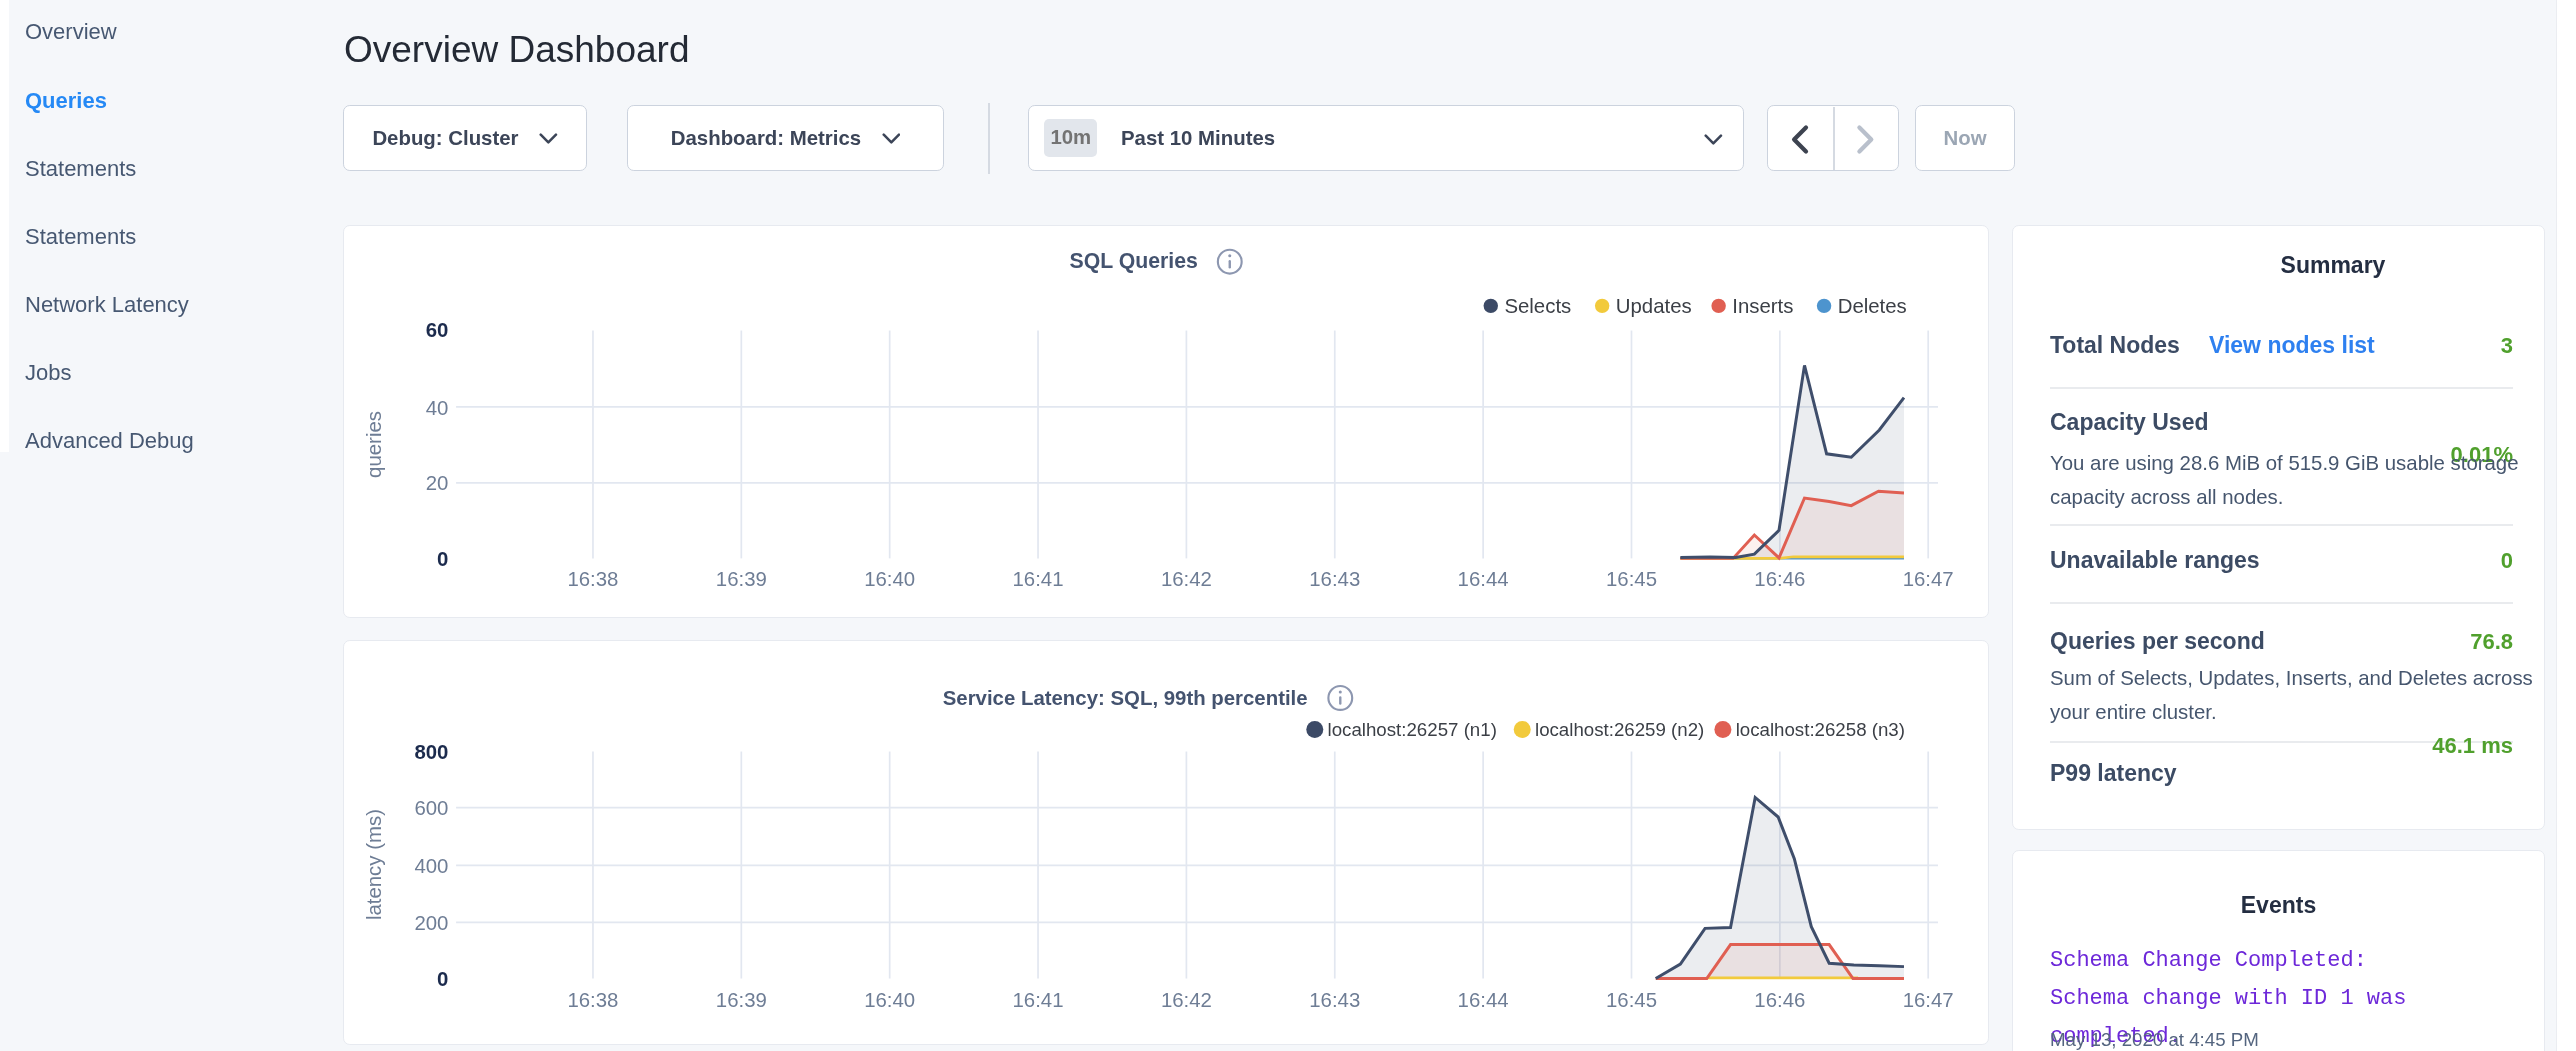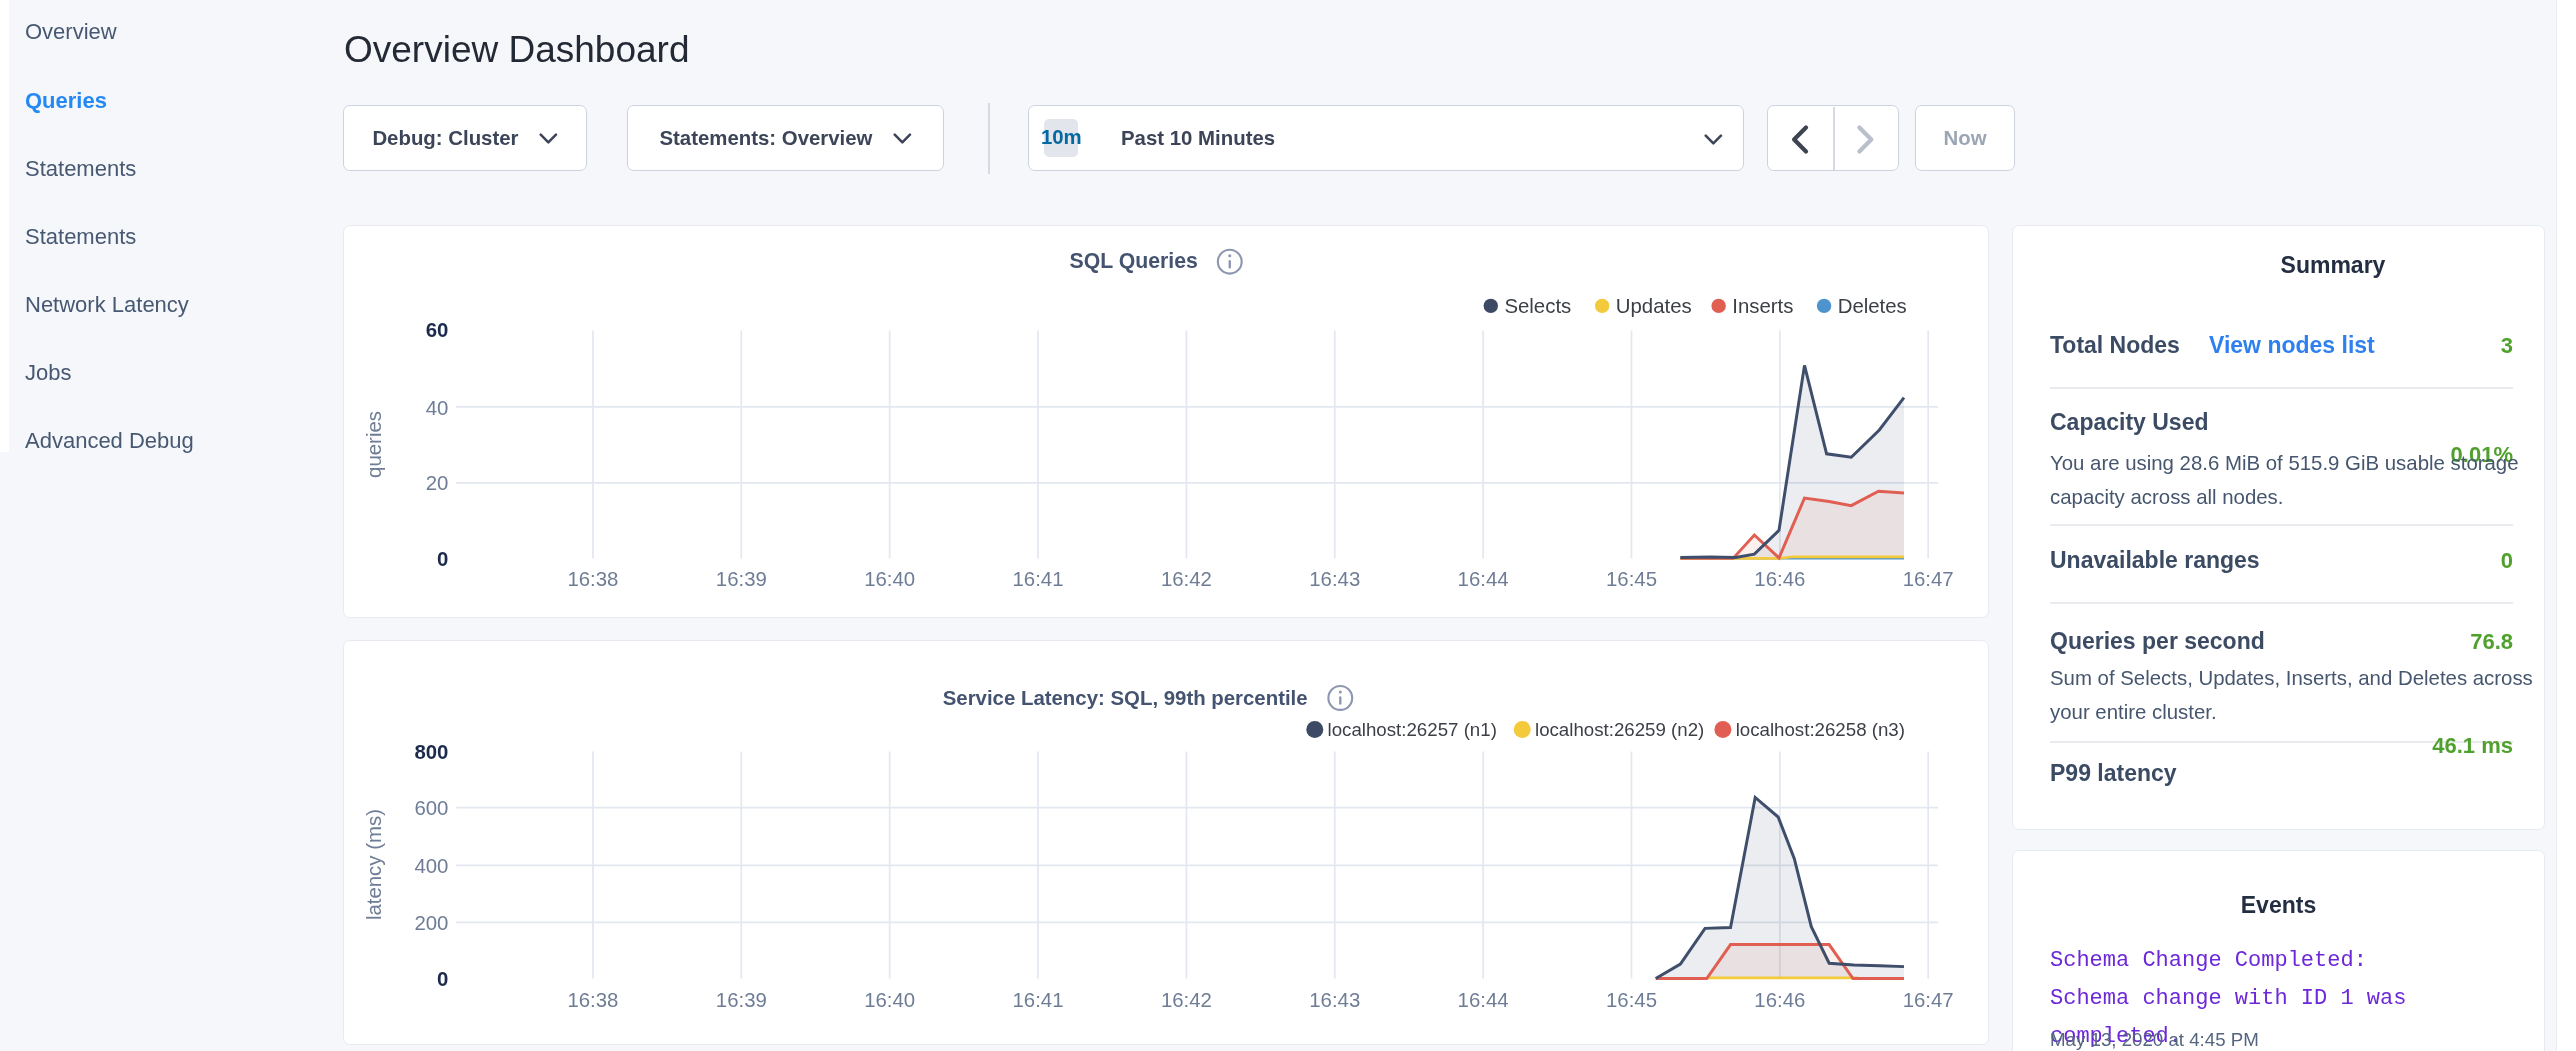--- a/index.html
+++ b/index.html
@@ -31,28 +31,28 @@
 
 <div class="abs" style="left:344px;top:31px;font-size:37px;line-height:37px;color:#242a35;">Overview Dashboard</div>
 
 <div class="btn" style="left:343px;width:244px;justify-content:center;gap:20.4px;">
   <span class="btxt">Debug: Cluster</span>
   <svg width="18.7" height="11" viewBox="0 0 22 13">
       <polyline points="2,2 11,11 20,2" fill="none" stroke="#3c4558" stroke-width="3" stroke-linecap="round" stroke-linejoin="round"></polyline>
     </svg>
 </div>
 <div class="btn" style="left:627px;width:317px;justify-content:center;gap:20.4px;">
-  <span class="btxt">Statements: Overview</span>
+  <span class="btxt">Dashboard: Metrics</span>
   <svg width="18.7" height="11" viewBox="0 0 22 13">
       <polyline points="2,2 11,11 20,2" fill="none" stroke="#3c4558" stroke-width="3" stroke-linecap="round" stroke-linejoin="round"></polyline>
     </svg>
 </div>
 <div class="abs" style="left:988px;top:103px;width:1.7px;height:71px;background:#d5dae2;"></div>
 <div class="btn" style="left:1028px;width:716px;">
-  <span class="abs" style="left:15.3px;top:12.8px;width:34px;height:38px;background:#e2e6ec;border-radius:5.1px;display:flex;align-items:center;justify-content:center;font-size:20.4px;font-weight:bold;color:#0369a1;">10m</span>
+  <span class="abs" style="left:15.3px;top:12.8px;width:53px;height:38px;background:#e2e6ec;border-radius:5.1px;display:flex;align-items:center;justify-content:center;font-size:20.4px;font-weight:bold;color:#737373;">10m</span>
   <span class="btxt" style="position:absolute;left:92px;">Past 10 Minutes</span>
   <svg class="abs" style="right:20.4px;top:28px;" width="18.7" height="11" viewBox="0 0 22 13">
       <polyline points="2,2 11,11 20,2" fill="none" stroke="#3c4558" stroke-width="3" stroke-linecap="round" stroke-linejoin="round"></polyline>
     </svg>
 </div>
 <div class="btn" style="left:1767px;width:132px;"></div>
 <div class="abs" style="left:1833px;top:107px;width:1.7px;height:63px;background:#d5dae2;"></div>
 <svg class="abs" style="left:1789px;top:124px;" width="20.4" height="31" viewBox="0 0 24 36">
     <polyline points="20,4 6,18 20,32" fill="none" stroke="#3d4350" stroke-width="5" stroke-linecap="round" stroke-linejoin="round"></polyline>
   </svg>

